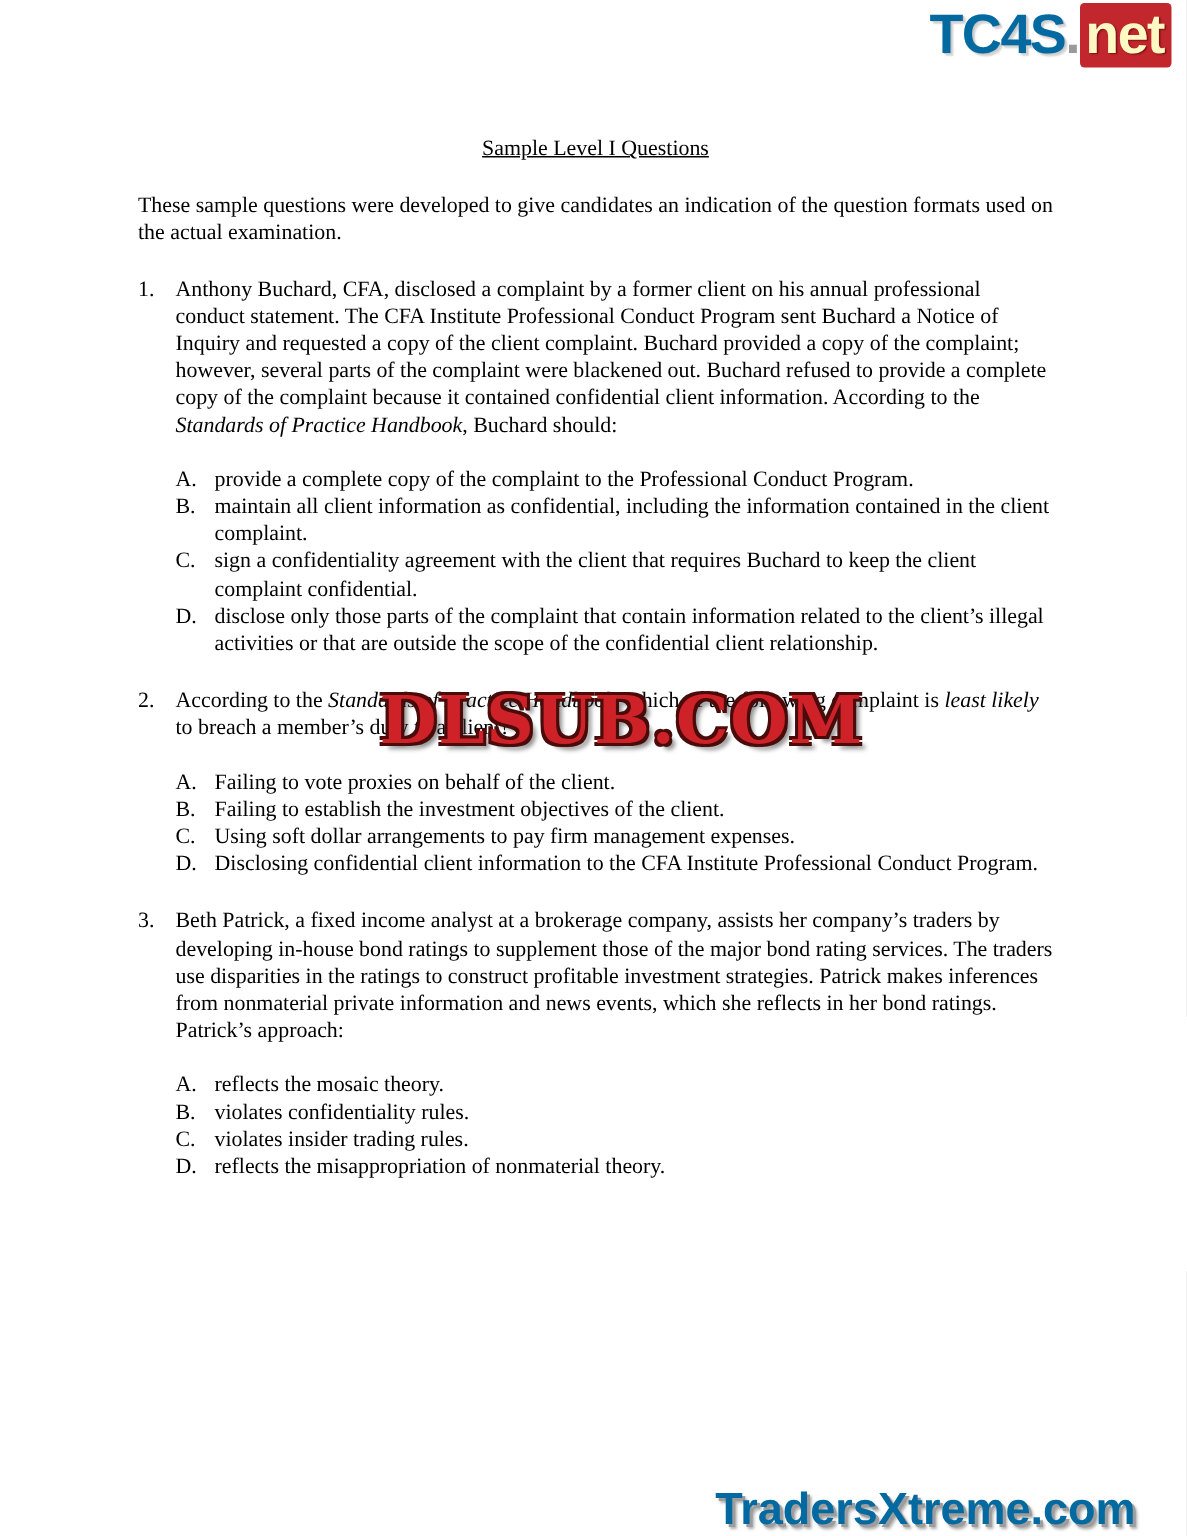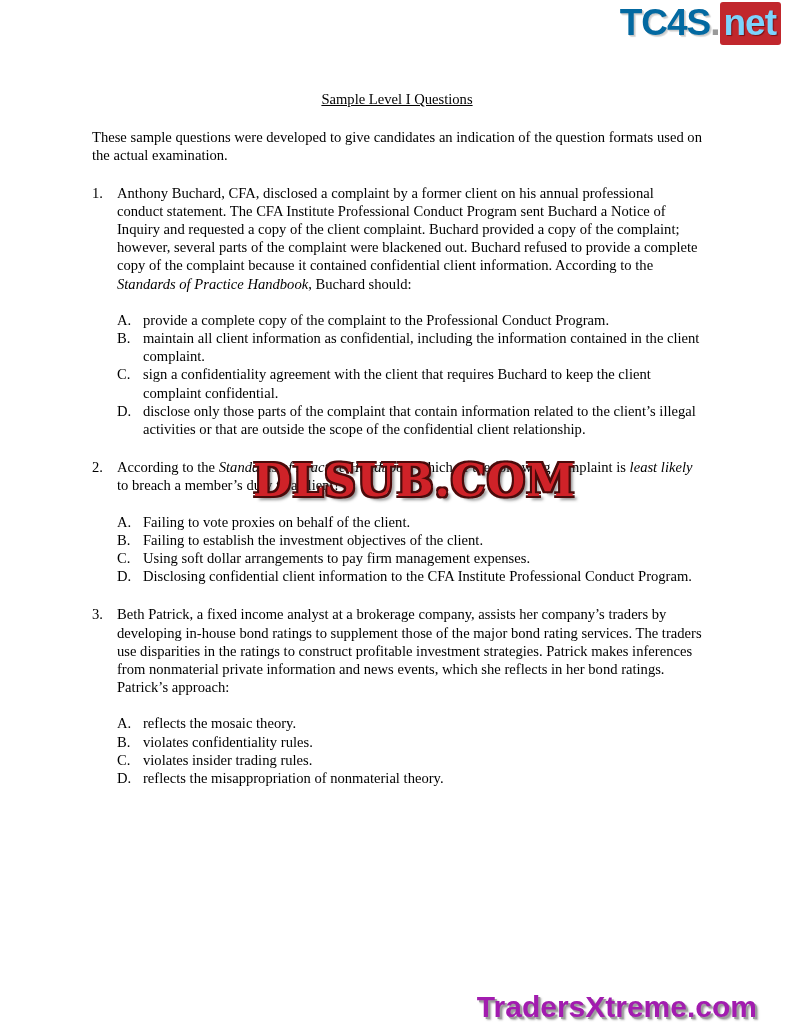--- a/index.html
+++ b/index.html
@@ -61,21 +61,21 @@
     line-height: 42px;
     user-select: none;
   }
   .top-logo .main {
     color: #0369a1;
     text-shadow: 1px 1px 0 #c9c9c9, 2px 2px 1px #d8d8d8;
     margin-left: 46px;
   }
   .top-logo .dot { color: #9a9a9a; }
   .top-logo .suffix {
-    color: #7dd3fc;
+    color: #fef9c3;
     background: #c1272d;
     padding: 0 5px 2px 4px;
     border-radius: 3px;
     text-shadow: 1px 1px 1px #7a1014;
   }
 
   
   .center-watermark {
     position: absolute;
     top: 456px;
@@ -97,21 +97,21 @@
 
   
   .bottom-watermark {
     position: absolute;
     bottom: 8px;
     right: 34px;
     font-family: "Liberation Sans", sans-serif;
     font-weight: bold;
     font-size: 30px;
     letter-spacing: 0px;
-    color: #a21caf;
+    color: #0369a1;
     text-shadow: 2px 2px 0 #9d9d9d, 3px 3px 2px rgba(120,120,120,0.6);
     user-select: none;
   }
 </style>
 </head>
 <body>
 
 <div class="page">
 
   <div class="top-logo">

